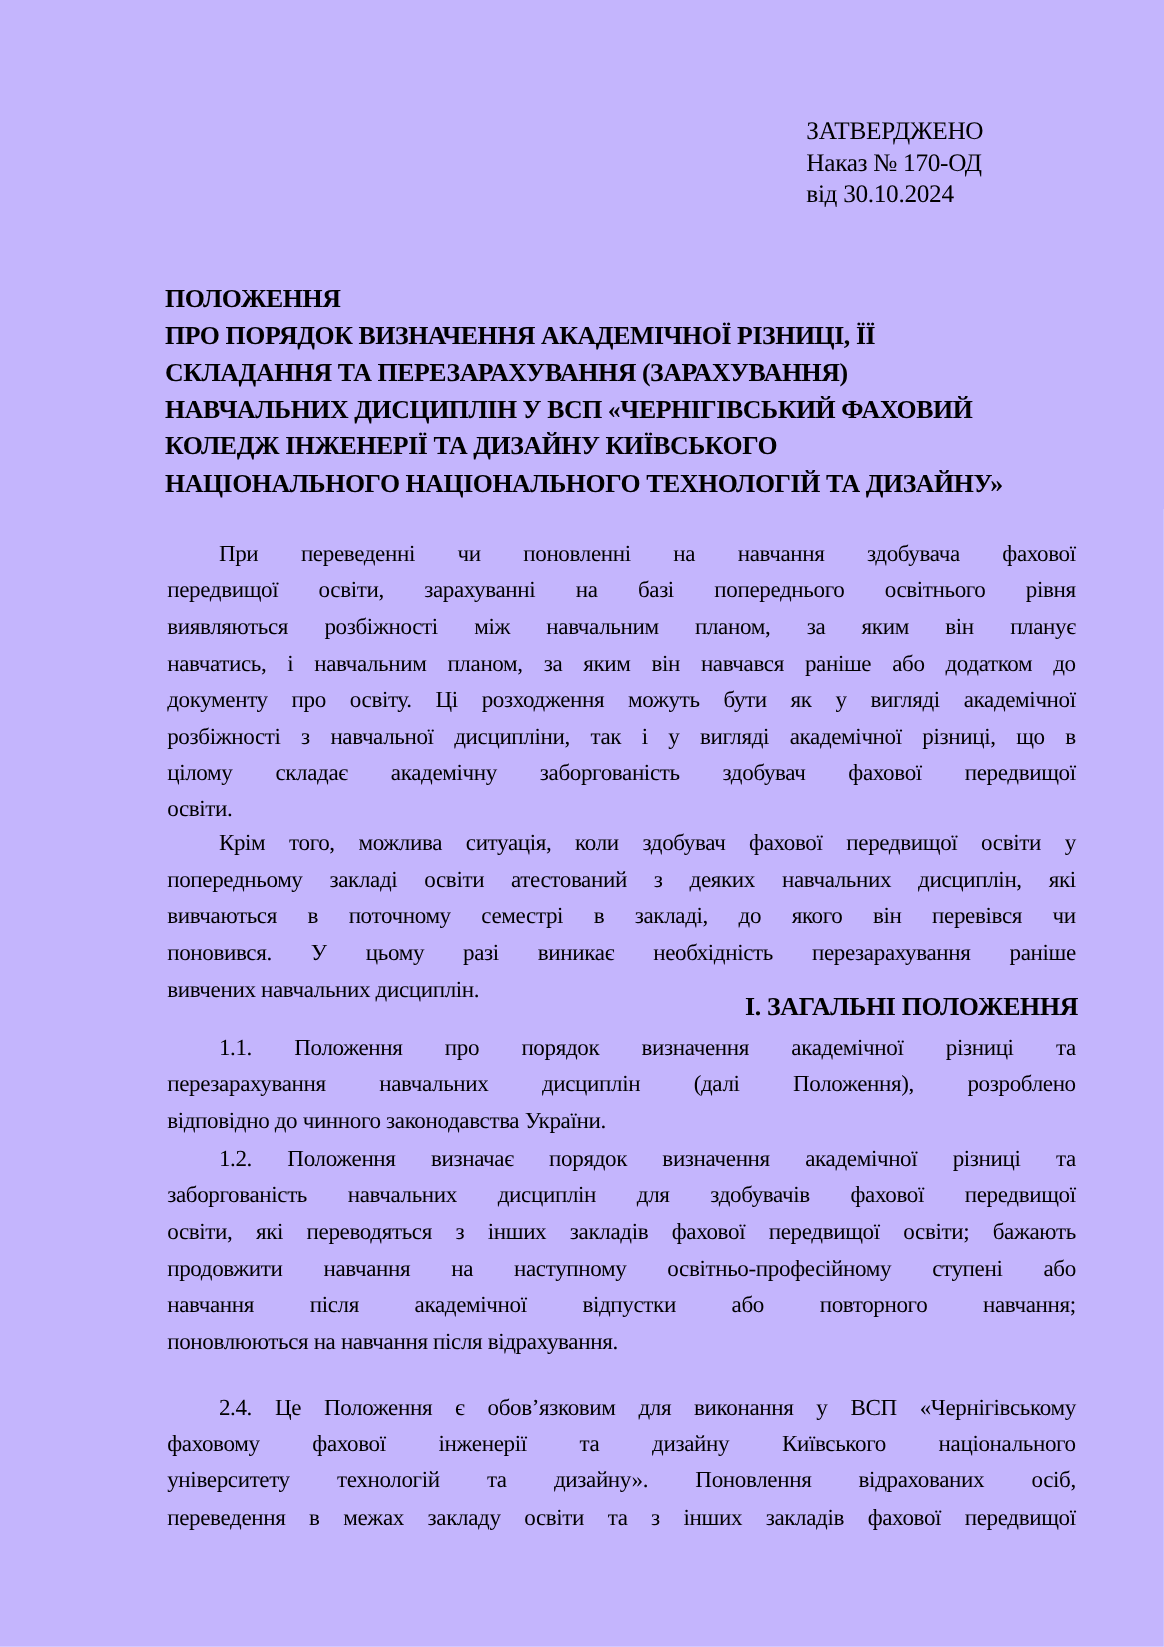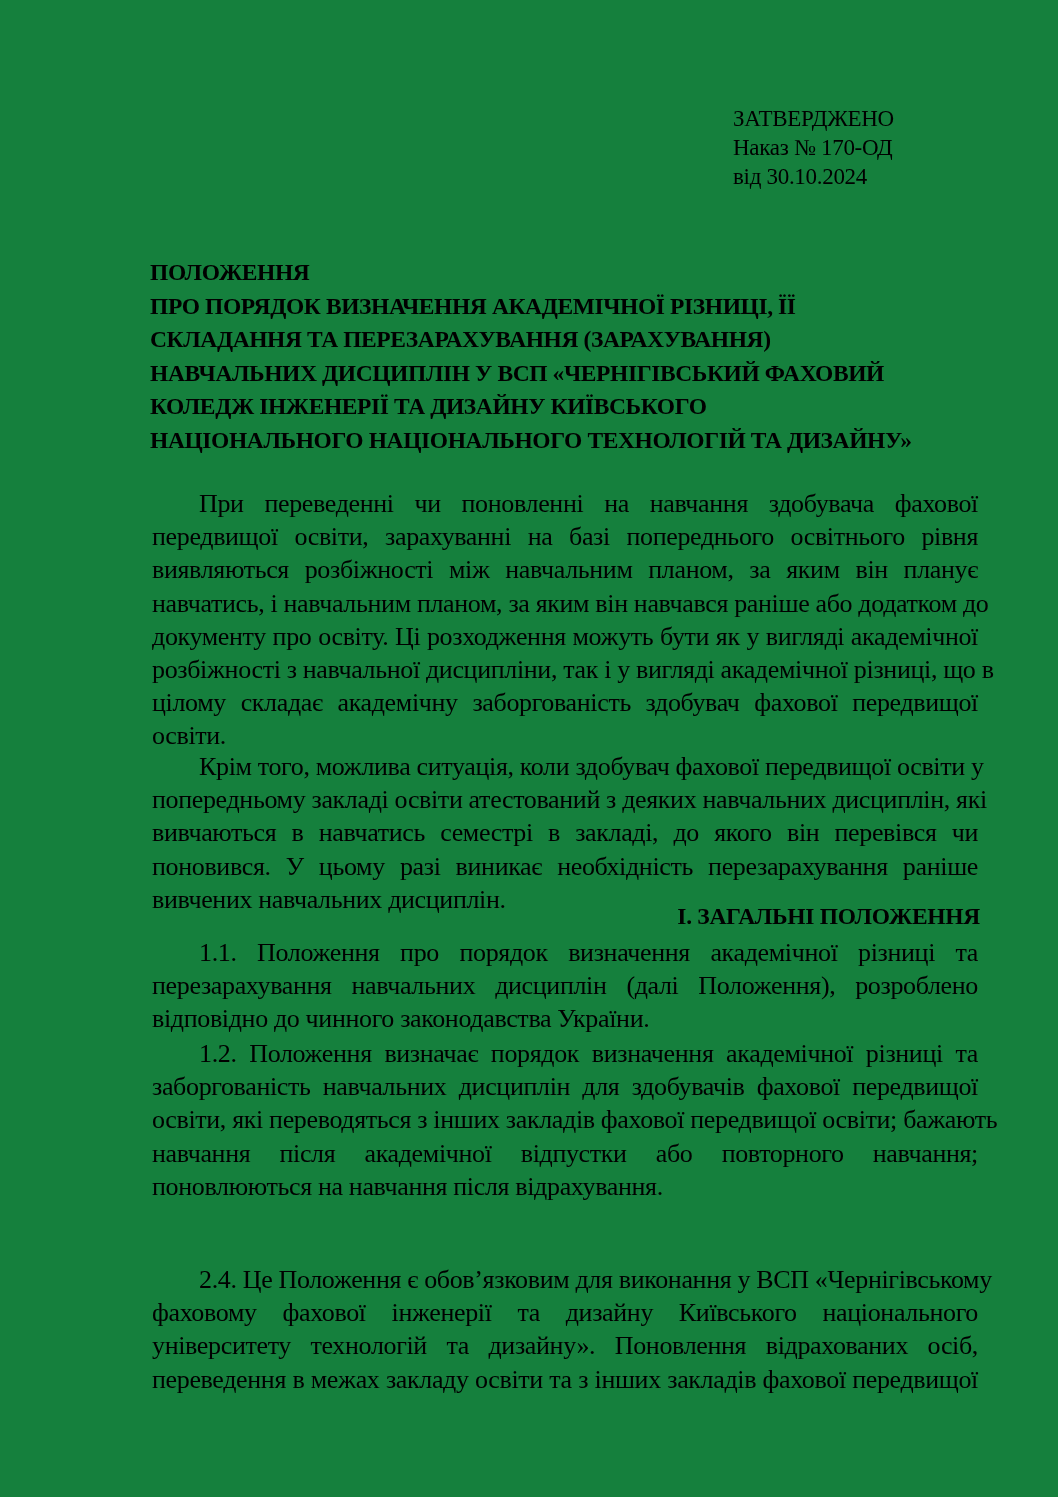--- a/index.html
+++ b/index.html
@@ -13,21 +13,21 @@
       position: relative;
       overflow: hidden;
       font-family: "Liberation Serif", "DejaVu Serif", serif;
       color: #000000;
     }
     .page {
       position: absolute;
       left: 0; top: 0;
       width: 1058px;
       height: 1497px;
-      background: #15803d;
+      background: #c4b5fd;
     }
     .approval {
       position: absolute;
       left: 733px;
       top: 104px;
       font-size: 23px;
       line-height: 29px;
       letter-spacing: -0.3px;
     }
     .approval div { white-space: nowrap; }
@@ -39,21 +39,21 @@
       font-weight: bold;
       font-size: 23.5px;
       line-height: 33.5px;
       letter-spacing: -0.4px;
     }
     .title-block div { white-space: nowrap; }
     .body-text {
       position: absolute;
       left: 152px;
       width: 826px;
-      font-size: 26px;
+      font-size: 21px;
       letter-spacing: -0.35px;
     }
     .line {
       height: 33.2px;
       line-height: 33.2px;
       text-align: justify;
       text-align-last: justify;
       white-space: nowrap;
       overflow: visible;
     }
@@ -107,37 +107,38 @@
     <div class="line">навчатись, і навчальним планом, за яким він навчався раніше або додатком до</div>
     <div class="line">документу про освіту. Ці розходження можуть бути як у вигляді академічної</div>
     <div class="line">розбіжності з навчальної дисципліни, так і у вигляді академічної різниці, що в</div>
     <div class="line">цілому складає академічну заборгованість здобувач фахової передвищої</div>
     <div class="line last">освіти.</div>
   </div>
 
   <div class="body-text" id="intro-para2">
     <div class="line indent">Крім того, можлива ситуація, коли здобувач фахової передвищої освіти у</div>
     <div class="line">попередньому закладі освіти атестований з деяких навчальних дисциплін, які</div>
-    <div class="line">вивчаються в навчатись семестрі в закладі, до якого він перевівся чи</div>
+    <div class="line">вивчаються в поточному семестрі в закладі, до якого він перевівся чи</div>
     <div class="line">поновився. У цьому разі виникає необхідність перезарахування раніше</div>
     <div class="line last">вивчених навчальних дисциплін.</div>
   </div>
 
   <div class="section-heading">І. ЗАГАЛЬНІ ПОЛОЖЕННЯ</div>
 
   <div class="body-text" id="p11">
     <div class="line indent">1.1. Положення про порядок визначення академічної різниці та</div>
     <div class="line">перезарахування навчальних дисциплін (далі Положення), розроблено</div>
     <div class="line last">відповідно до чинного законодавства України.</div>
   </div>
 
   <div class="body-text" id="p12">
     <div class="line indent">1.2. Положення визначає порядок визначення академічної різниці та</div>
     <div class="line">заборгованість навчальних дисциплін для здобувачів фахової передвищої</div>
     <div class="line">освіти, які переводяться з інших закладів фахової передвищої освіти; бажають</div>
+    <div class="line">продовжити навчання на наступному освітньо-професійному ступені або</div>
     <div class="line">навчання після академічної відпустки або повторного навчання;</div>
     <div class="line last">поновлюються на навчання після відрахування.</div>
   </div>
 
   <div class="body-text" id="p13">
     <div class="line indent">2.4. Це Положення є обов’язковим для виконання у ВСП «Чернігівському</div>
     <div class="line">фаховому фахової інженерії та дизайну Київського національного</div>
     <div class="line">університету технологій та дизайну». Поновлення відрахованих осіб,</div>
     <div class="line">переведення в межах закладу освіти та з інших закладів фахової передвищої</div>
   </div>

